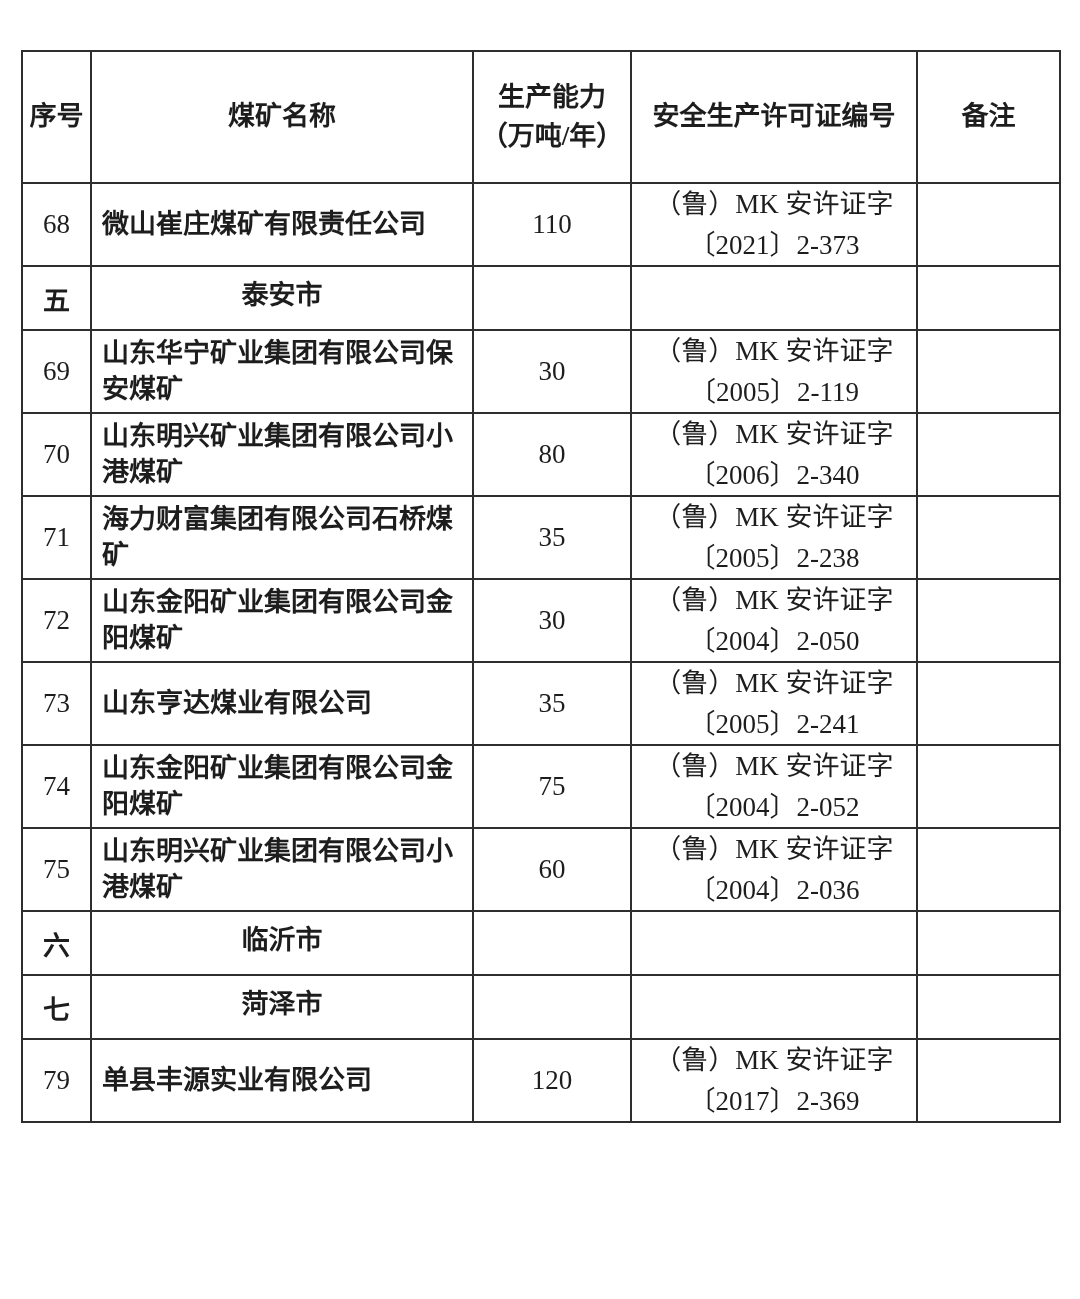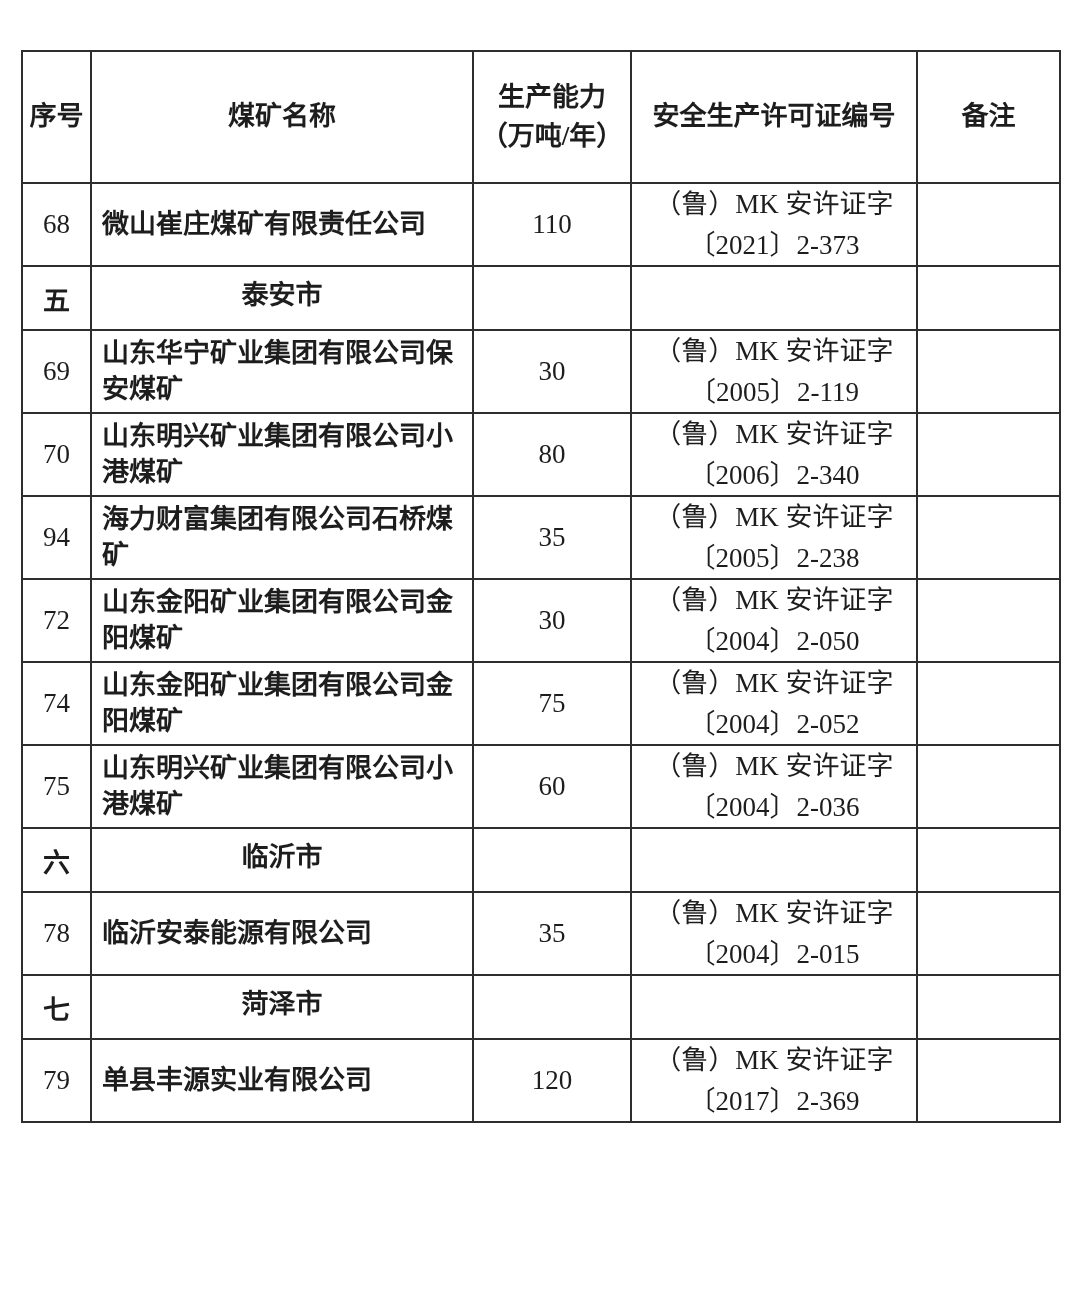--- a/index.html
+++ b/index.html
@@ -102,33 +102,41 @@
   </tr>
       <tr class="row-data">
     <td class="c-index">70</td>
     <td class="c-name">山东明兴矿业集团有限公司小港煤矿</td>
     <td class="c-cap">80</td>
     <td class="c-lic">（鲁）MK 安许证字
 〔2006〕2-340</td>
     <td class="c-remark"></td>
   </tr>
       <tr class="row-data">
-    <td class="c-index">94</td>
+    <td class="c-index">71</td>
     <td class="c-name">海力财富集团有限公司石桥煤矿</td>
     <td class="c-cap">35</td>
     <td class="c-lic">（鲁）MK 安许证字
 〔2005〕2-238</td>
     <td class="c-remark"></td>
   </tr>
       <tr class="row-data">
     <td class="c-index">72</td>
     <td class="c-name">山东金阳矿业集团有限公司金阳煤矿</td>
     <td class="c-cap">30</td>
     <td class="c-lic">（鲁）MK 安许证字
 〔2004〕2-050</td>
+    <td class="c-remark"></td>
+  </tr>
+      <tr class="row-data">
+    <td class="c-index">73</td>
+    <td class="c-name">山东亨达煤业有限公司</td>
+    <td class="c-cap">35</td>
+    <td class="c-lic">（鲁）MK 安许证字
+〔2005〕2-241</td>
     <td class="c-remark"></td>
   </tr>
       <tr class="row-data">
     <td class="c-index">74</td>
     <td class="c-name">山东金阳矿业集团有限公司金阳煤矿</td>
     <td class="c-cap">75</td>
     <td class="c-lic">（鲁）MK 安许证字
 〔2004〕2-052</td>
     <td class="c-remark"></td>
   </tr>
@@ -140,28 +148,20 @@
 〔2004〕2-036</td>
     <td class="c-remark"></td>
   </tr>
       <tr class="row-section">
     <td class="c-index">六</td>
     <td class="c-name">临沂市</td>
     <td class="c-cap"></td>
     <td class="c-lic"></td>
     <td class="c-remark"></td>
   </tr>
-      <tr class="row-data">
-    <td class="c-index">78</td>
-    <td class="c-name">临沂安泰能源有限公司</td>
-    <td class="c-cap">35</td>
-    <td class="c-lic">（鲁）MK 安许证字
-〔2004〕2-015</td>
-    <td class="c-remark"></td>
-  </tr>
       <tr class="row-section">
     <td class="c-index">七</td>
     <td class="c-name">菏泽市</td>
     <td class="c-cap"></td>
     <td class="c-lic"></td>
     <td class="c-remark"></td>
   </tr>
       <tr class="row-data">
     <td class="c-index">79</td>
     <td class="c-name">单县丰源实业有限公司</td>

